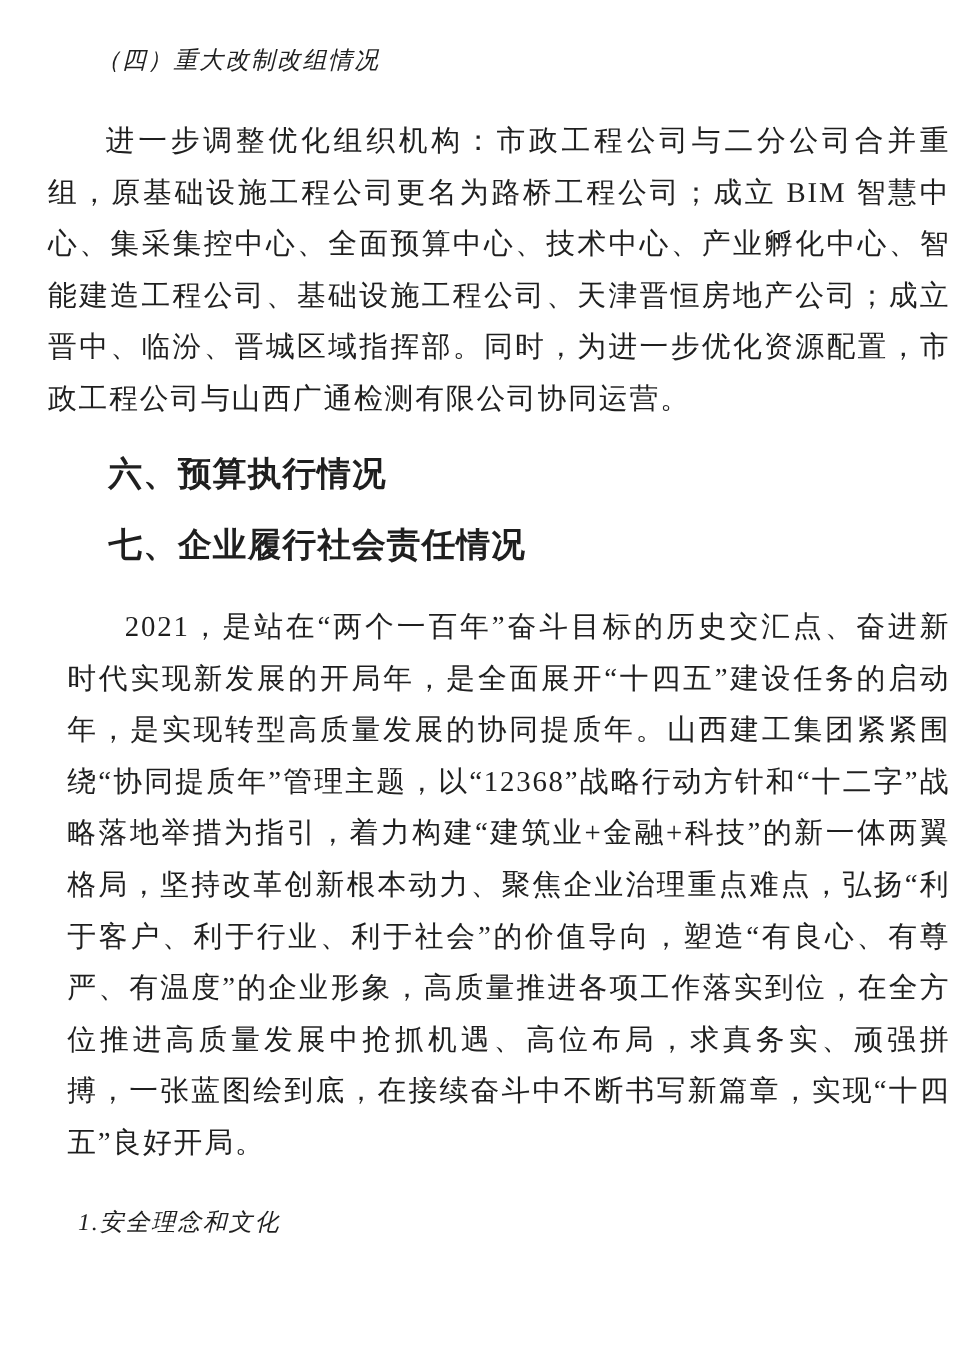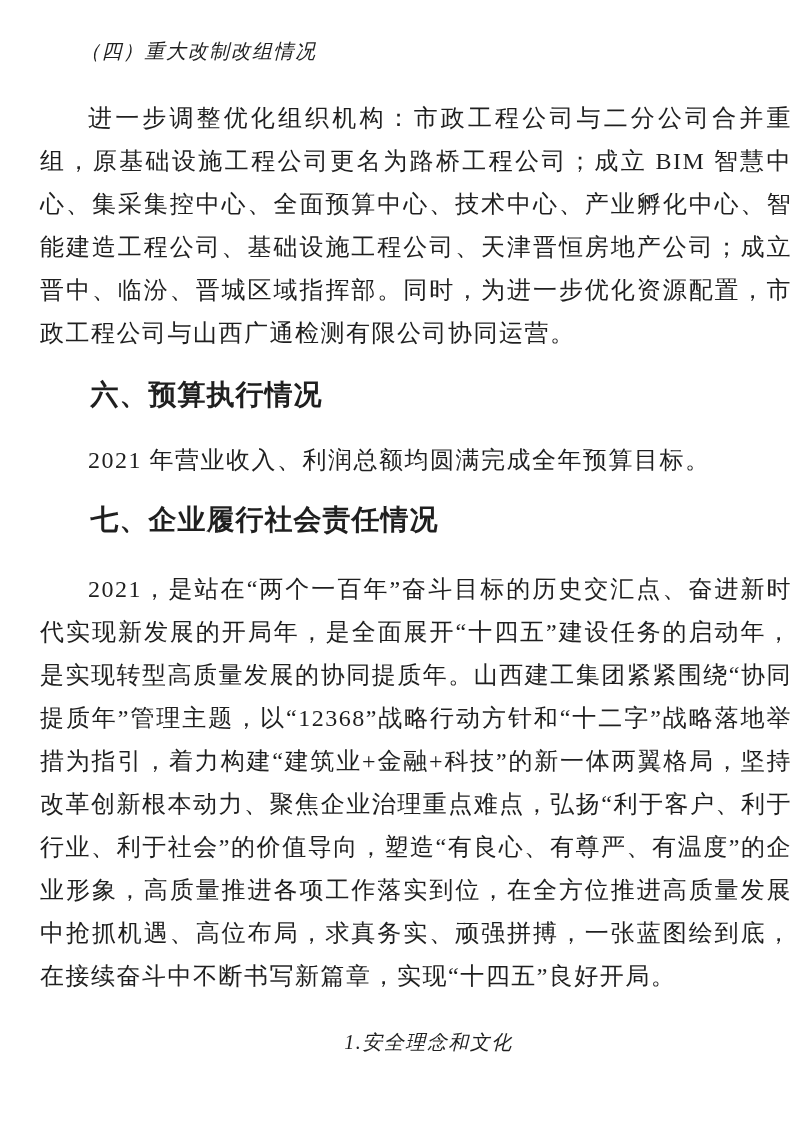--- a/index.html
+++ b/index.html
@@ -45,43 +45,41 @@
   .kai {
     margin: 0;
     font-size: 20px;
     line-height: 43px;
     letter-spacing: 1.5px;
     font-style: italic;
     text-indent: 2em;
   }
   .kai.tight-indent {
     text-indent: 1.25em;
-    text-align: center;
   }
   .mt-para1   { margin-top: 24px; }
   .mt-head6   { margin-top: 18px; }
   .mt-para2   { margin-top: 23px; }
   .mt-head7   { margin-top: 16px; }
   .mt-sub1    { margin-top: 22px; }
-  .mt-para3   { margin-top: 27px; }
+  .mt-para3   { margin-top: 27px; margin-left: 16px; }
   .mt-sub2    { margin-top: 20px; }
   .mt-item1   { margin-top: 23px; }
 </style>
 </head>
 <body style="background: rgb(255, 255, 255);">
 
 <div class="page" style="background: rgb(255, 255, 255); color: rgb(31, 31, 31);">
 
   <p class="kai">（四）重大改制改组情况</p>
 
   <p class="para mt-para1">进一步调整优化组织机构：市政工程公司与二分公司合并重组，原基础设施工程公司更名为路桥工程公司；成立 BIM 智慧中心、集采集控中心、全面预算中心、技术中心、产业孵化中心、智能建造工程公司、基础设施工程公司、天津晋恒房地产公司；成立晋中、临汾、晋城区域指挥部。同时，为进一步优化资源配置，市政工程公司与山西广通检测有限公司协同运营。</p>
 
   <h2 class="heading mt-head6">六、预算执行情况</h2>
 
-  <p class="para mt-para2">2021 年营业收入、利润总额均圆满完成全年预算目标。</p>
 
   <h2 class="heading mt-head7">七、企业履行社会责任情况</h2>
 
 
   <p class="para mt-para3">2021，是站在“两个一百年”奋斗目标的历史交汇点、奋进新时代实现新发展的开局年，是全面展开“十四五”建设任务的启动年，是实现转型高质量发展的协同提质年。山西建工集团紧紧围绕“协同提质年”管理主题，以“12368”战略行动方针和“十二字”战略落地举措为指引，着力构建“建筑业+金融+科技”的新一体两翼格局，坚持改革创新根本动力、聚焦企业治理重点难点，弘扬“利于客户、利于行业、利于社会”的价值导向，塑造“有良心、有尊严、有温度”的企业形象，高质量推进各项工作落实到位，在全方位推进高质量发展中抢抓机遇、高位布局，求真务实、顽强拼搏，一张蓝图绘到底，在接续奋斗中不断书写新篇章，实现“十四五”良好开局。</p>
 
 
   <p class="kai tight-indent mt-item1">1.安全理念和文化</p>
 
 </div>

